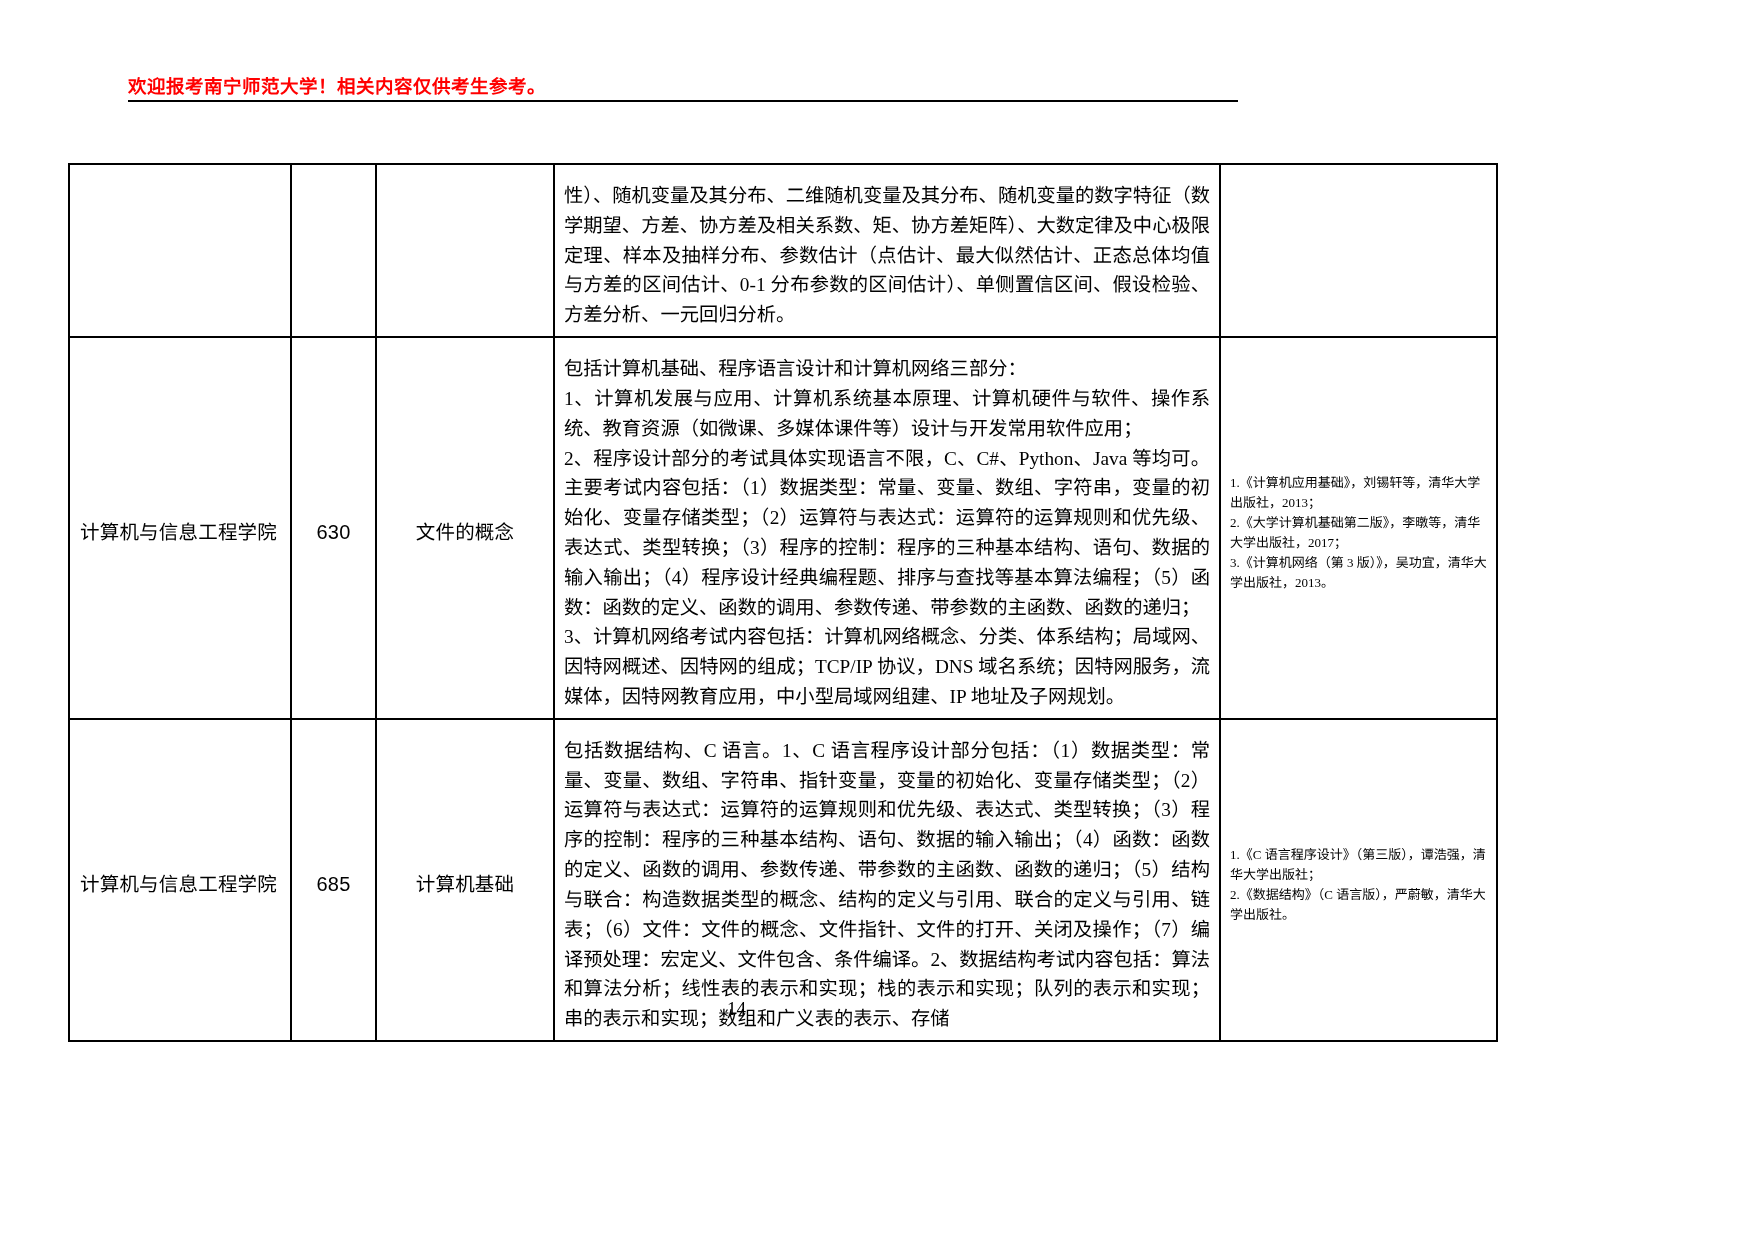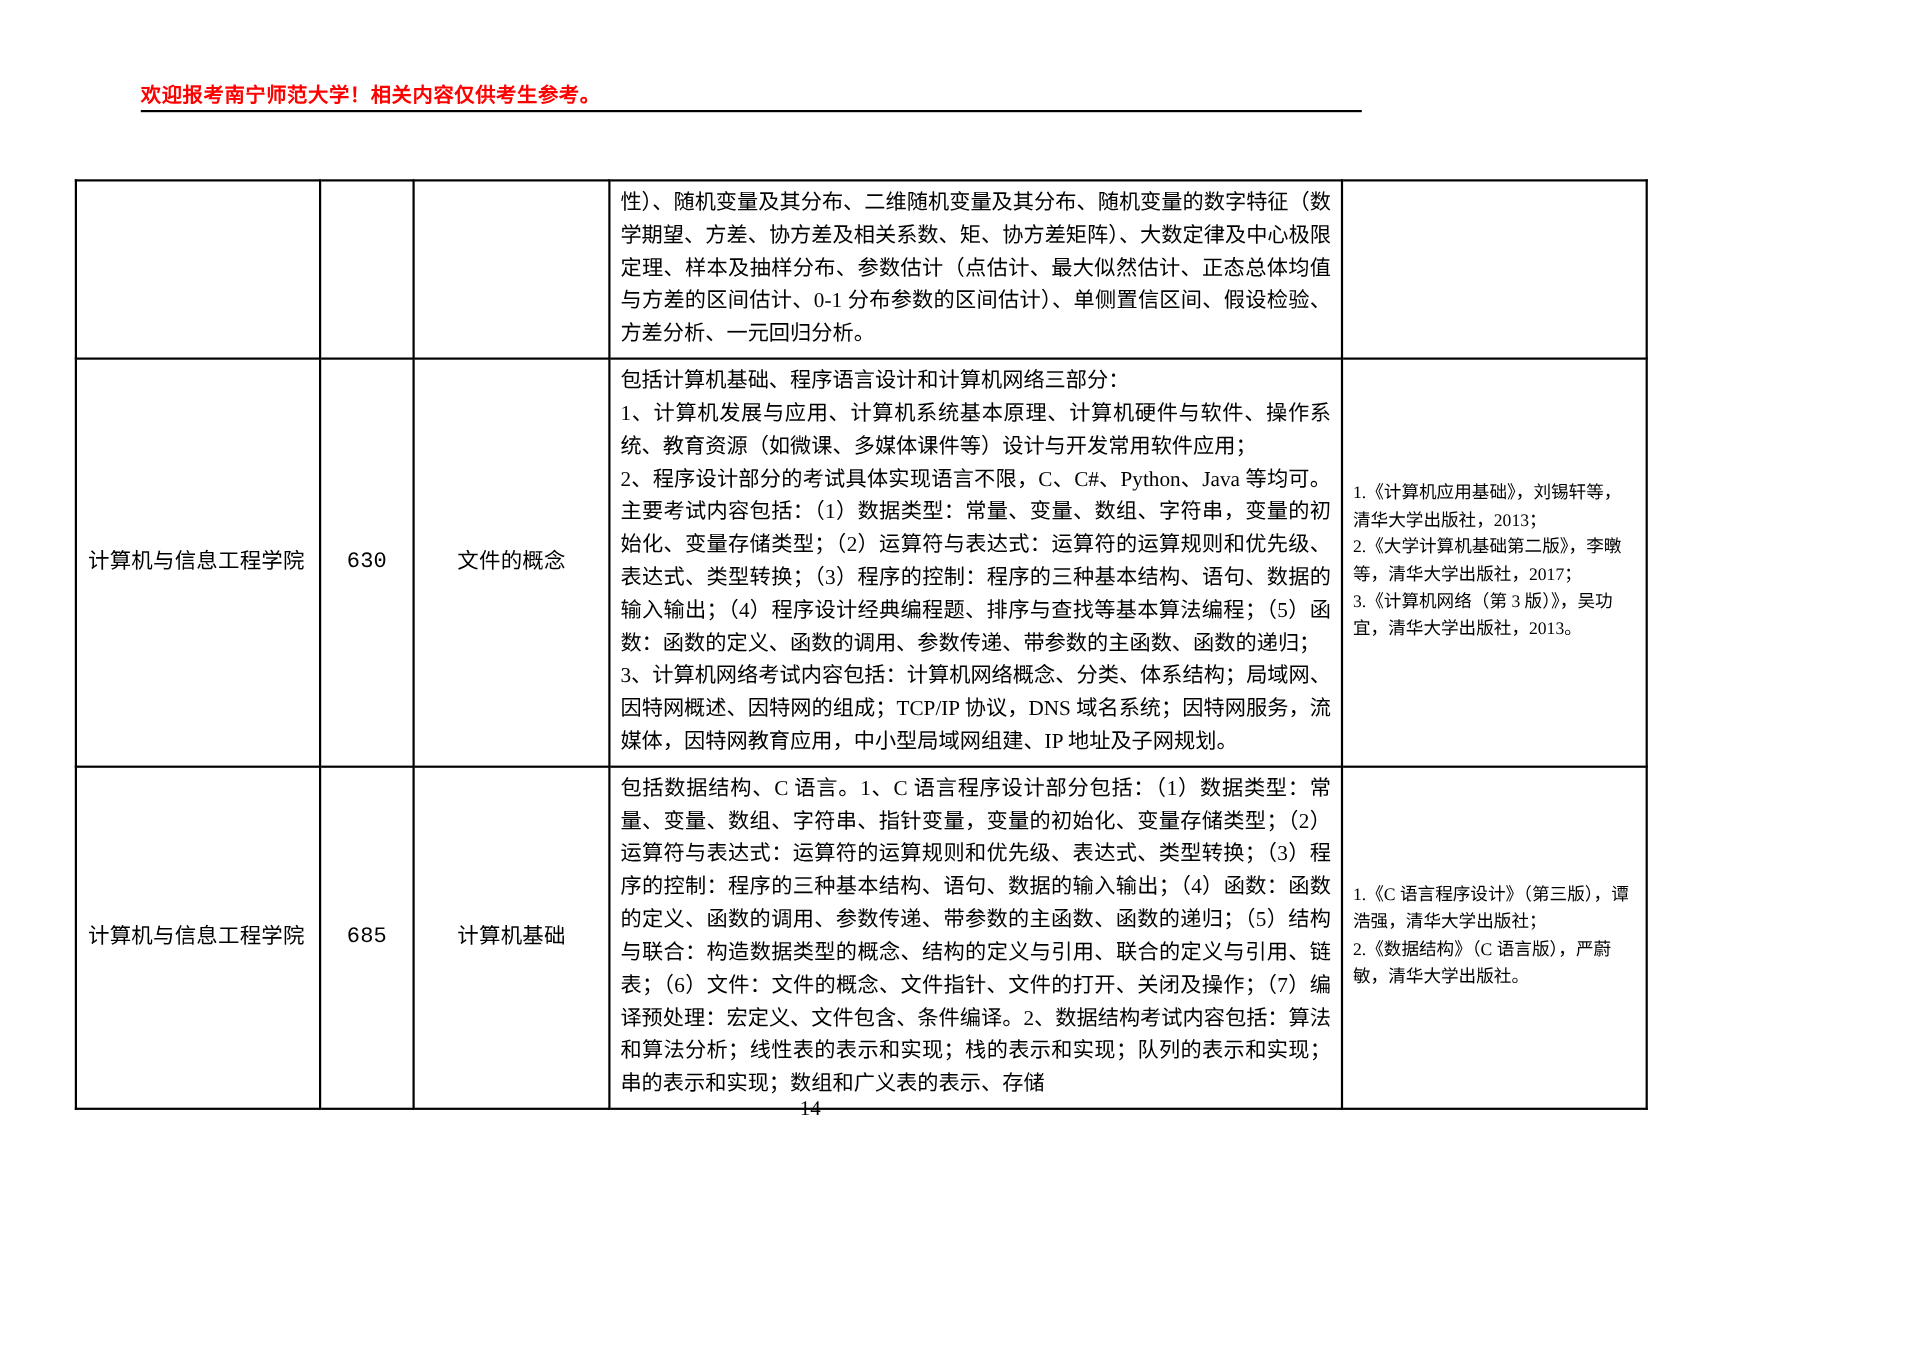--- a/index.html
+++ b/index.html
@@ -71,51 +71,51 @@
     background: #ffffff;
   }
 
   col.c-college { width: 222px; }
   col.c-code    { width: 85px; }
   col.c-subject { width: 178px; }
   col.c-content { width: 666px; }
   col.c-refs    { width: 277px; }
 
   .cell-pad {
-    padding: 5px 9px 6px 9px;
+    padding: 16px 9px 6px 9px;
   }
 
   
   .cell-center {
     text-align: center;
     font-size: 19.5px;
     line-height: 1.45;
     letter-spacing: 0.2px;
   }
   .cell-center.college {
     text-align: left;
     padding-left: 10px;
     padding-right: 6px;
   }
   .cell-center.code {
-    font-family: Liberation Mono, monospace;
+    font-family: Liberation Sans, sans-serif;
     font-size: 20px;
   }
 
   
   .para {
     font-size: 19.3px;
     line-height: 1.545;
     text-align: justify;
     text-justify: inter-ideograph;
     letter-spacing: 0px;
     word-break: break-all;
   }
   .para.refs {
-    font-size: 16px;
+    font-size: 13px;
     line-height: 1.545;
     text-align: left;
   }
 
   .row-top-content  { vertical-align: top; }
   .row-mid          { vertical-align: middle; margin-top: 36px; }
 
   
   .page-number {
     position: absolute;

